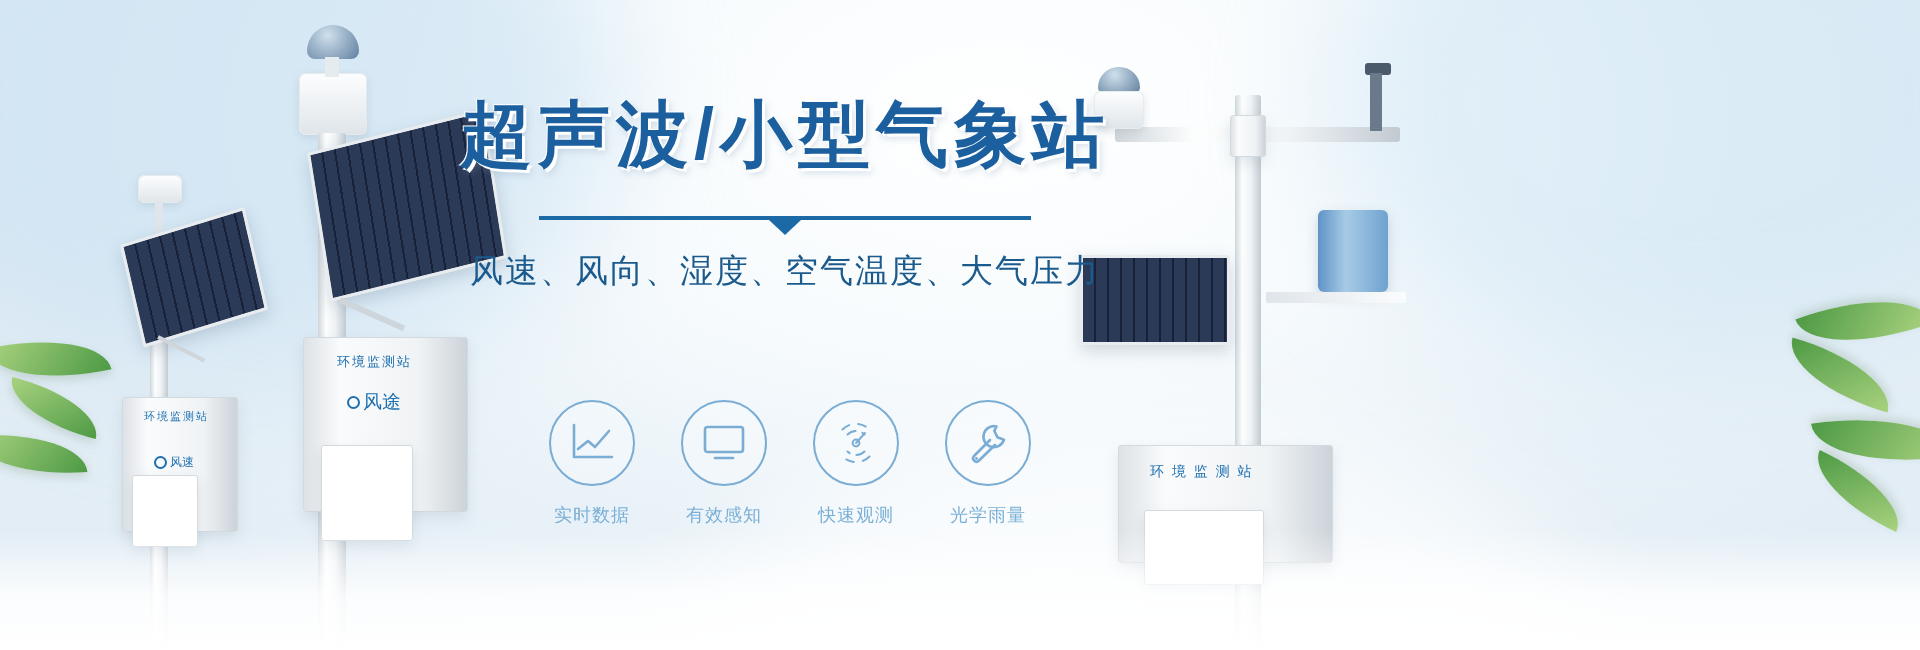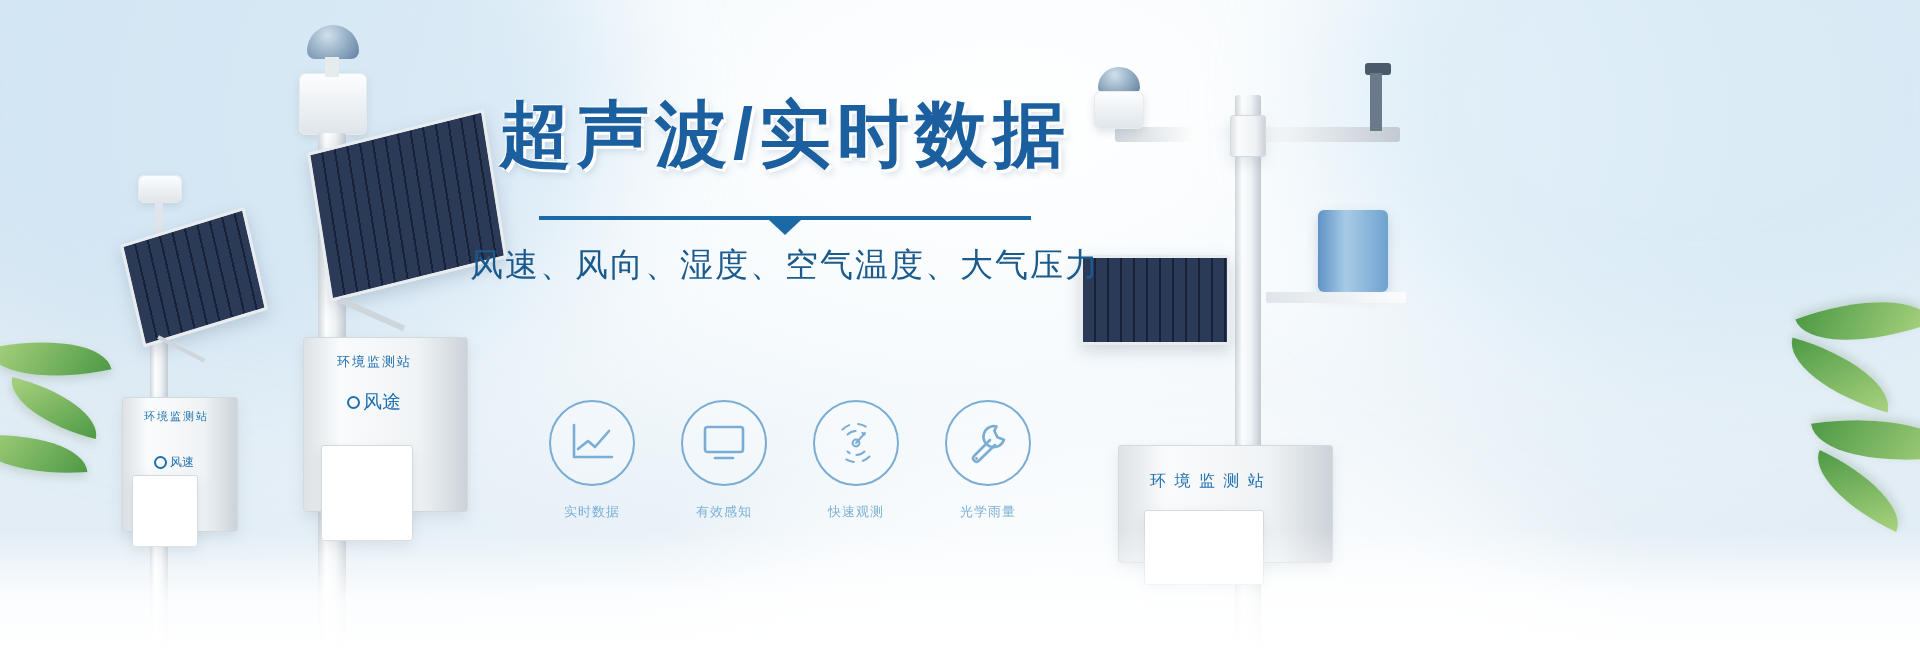--- a/index.html
+++ b/index.html
@@ -39,34 +39,34 @@
 
   .rule { position:relative; width:492px; height:4px; margin:44px auto 0;
           background:#1b6aa5; }
   .rule .tri {
     position:absolute; left:50%; top:4px; transform:translateX(-50%);
     width:0; height:0;
     border-left:16px solid transparent; border-right:16px solid transparent;
     border-top:15px solid #1b6aa5;
   }
 
-  .sub { margin-top:20px; color:#1b5a8c; font-size:33px; line-height:1.5;
+  .sub { margin-top:26px; color:#1b5a8c; font-size:33px; line-height:1.5;
          letter-spacing:2px; white-space:nowrap; font-weight:400; }
 
   
   #features { position:absolute; left:540px; top:400px; width:500px;
               display:flex; justify-content:space-between; }
   .feat { width:104px; text-align:center; }
   .feat .ring {
     width:86px; height:86px; margin:0 auto; border-radius:50%;
     border:2px solid #7badd4; display:flex; align-items:center; justify-content:center;
     background:rgba(255,255,255,.25);
   }
   .feat .ring svg { display:block; }
-  .feat .cap { margin-top:17px; font-size:13px; color:#7ab0d6; letter-spacing:1px; white-space:nowrap; }
+  .feat .cap { margin-top:17px; font-size:18px; color:#7ab0d6; letter-spacing:1px; white-space:nowrap; }
 
   
   .dev { position:absolute; }
   .pole { background:linear-gradient(90deg,#cfd6db 0%,#fdfefe 28%,#eef2f5 62%,#c2cad1 100%); border-radius:3px; }
   .box  { background:linear-gradient(90deg,#dde2e6 0%,#fafbfc 22%,#f0f3f5 70%,#ccd3d9 100%);
           border:1px solid #d3dade; border-radius:3px;
           box-shadow:0 6px 14px rgba(110,130,150,.16); }
   .panel {
     background:
       repeating-linear-gradient(90deg,#2b3a57 0 11px,#17223a 11px 13px),
@@ -159,35 +159,35 @@
     <div style="position:absolute; left:238px; top:155px; width:70px; height:82px;
                 background:linear-gradient(90deg,#5f93c6,#a7cbe6 40%,#6fa2cf 100%);
                 border-radius:6px; box-shadow:0 5px 12px rgba(80,110,140,.25);"></div>
     <div style="position:absolute; left:186px; top:237px; width:140px; height:11px;
                 background:linear-gradient(90deg,#dfe5ea,#fbfcfd); border-radius:2px;"></div>
 
     <div class="panel" style="position:absolute; left:0px; top:200px; width:150px; height:90px;"></div>
 
     <div class="box" style="position:absolute; left:38px; top:390px; width:215px; height:118px;"></div>
     <div class="box" style="position:absolute; left:64px; top:455px; width:120px; height:75px; background:#ffffff;"></div>
-    <span class="tag" style="left:70px; top:408px; font-size:16px;margin-top:8px;">环 境 监 测 站</span>
+    <span class="tag" style="left:70px; top:408px; font-size:14px;">环 境 监 测 站</span>
   </div>
 
   <div class="leaf" style="left:-10px; top:336px; width:118px; height:46px; transform:rotate(-12deg);"></div>
   <div class="leaf" style="left:6px; top:388px; width:96px; height:40px; transform:rotate(14deg);"></div>
   <div class="leaf" style="left:-24px; top:432px; width:110px; height:44px; transform:rotate(-4deg);"></div>
   <div class="leaf" style="right:-8px; top:296px; width:128px; height:50px; transform:rotate(160deg);"></div>
   <div class="leaf" style="right:24px; top:352px; width:112px; height:46px; transform:rotate(196deg);"></div>
   <div class="leaf" style="right:-30px; top:414px; width:136px; height:52px; transform:rotate(172deg);"></div>
   <div class="leaf" style="right:10px; top:470px; width:104px; height:42px; transform:rotate(205deg);"></div>
 
   <div class="ground"></div>
 
   <div id="copy">
-    <div class="headline">超声波/实时数据</div>
+    <div class="headline">超声波/小型气象站</div>
 
     <div class="rule">
       <span class="tri"></span>
     </div>
 
     <div class="sub">风速、风向、湿度、空气温度、大气压力</div>
   </div>
 
   <div id="features">
 

